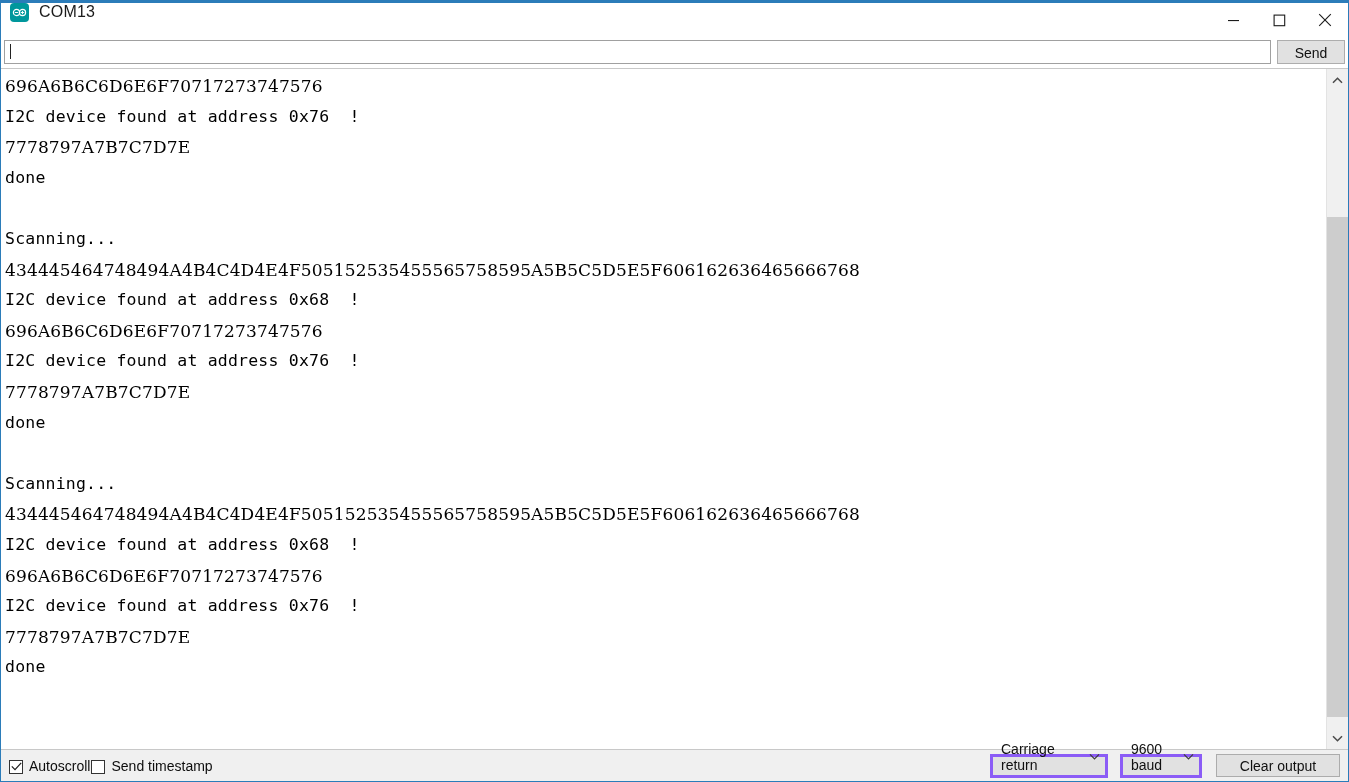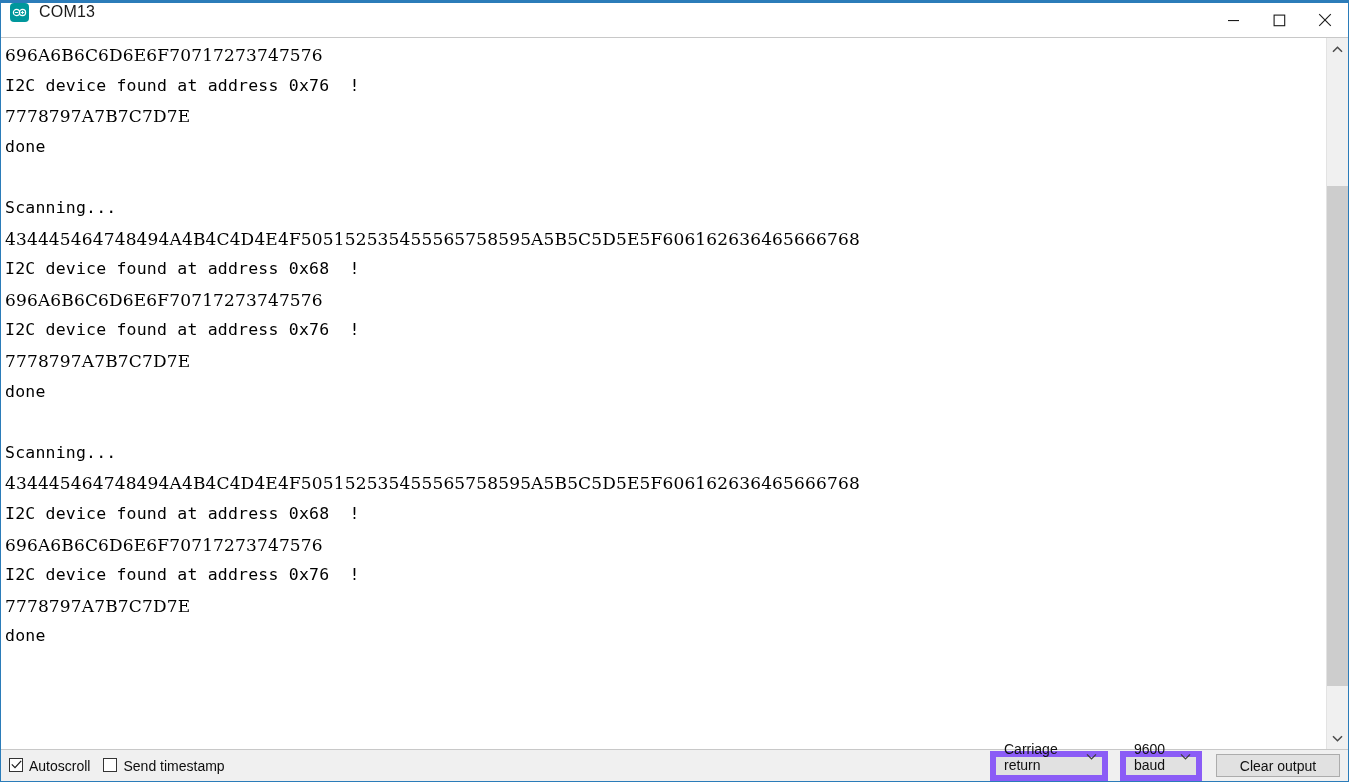--- a/index.html
+++ b/index.html
@@ -189,22 +189,22 @@
     height: 32px;
     background: #f0f0f0;
     border-top: 1px solid #c8c8c8;
     display: flex;
     align-items: center;
     padding: 0 6px 0 8px;
     position: relative;
   }
   .chk-group {
     display: flex;
-    align-items: flex-start;
-    margin-right: 13px;
+    align-items: flex-end;
+    margin-right: 1px;
     cursor: default;
   }
   .chk-box {
     width: 14px;
     height: 14px;
     border: 1px solid #333333;
     background: #ffffff;
     display: flex;
     align-items: center;
     justify-content: center;
@@ -216,21 +216,21 @@
     font-size: 14px;
     color: #0d0d0d;
     white-space: nowrap;
     font-family: "Liberation Sans", sans-serif;
   }
   .spacer { flex: 1 1 auto; }
 
   .combo {
     height: 23px;
     background: #e1e1e1;
-    border: 6px solid #8b5cf6;
+    border: 3px solid #8b5cf6;
     display: flex;
     align-items: center;
     justify-content: center;
     padding: 0 5px 18px 8px;
     font-size: 14px;
     color: #101010;
     margin-left: 12px;
     cursor: default;
     font-family: "Liberation Sans", sans-serif;
   }
@@ -284,20 +284,27 @@
       </button>
       <button class="win-btn">
         <svg width="14" height="14" viewBox="0 0 14 14">
           <line x1="1.2" y1="1.2" x2="12.8" y2="12.8" stroke="#1b1b1b" stroke-width="1.1"></line>
           <line x1="12.8" y1="1.2" x2="1.2" y2="12.8" stroke="#1b1b1b" stroke-width="1.1"></line>
         </svg>
       </button>
     </div>
   </div>
 
+  <div class="sendrow">
+    <div class="send-input" title="">
+      <span class="caret"></span>
+        <span class="value"></span>
+    </div>
+    <button class="send-btn">Send</button>
+  </div>
 
   <div class="output-wrap">
     <div class="output" id="output-lines">
         <div class="line hex">696A6B6C6D6E6F70717273747576</div>
         <div class="line mono">I2C device found at address 0x76  !</div>
         <div class="line hex">7778797A7B7C7D7E</div>
         <div class="line mono">done</div>
         <div class="line mono">&nbsp;</div>
         <div class="line mono">Scanning...</div>
         <div class="line hex">434445464748494A4B4C4D4E4F505152535455565758595A5B5C5D5E5F606162636465666768</div>

